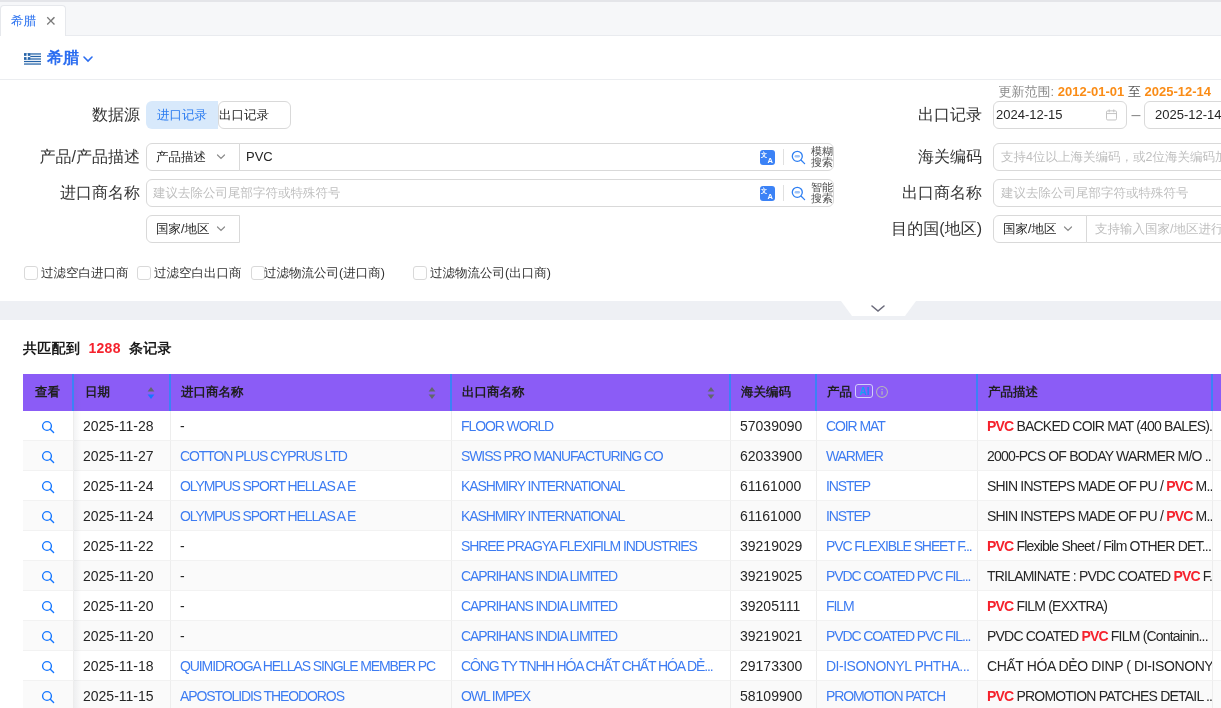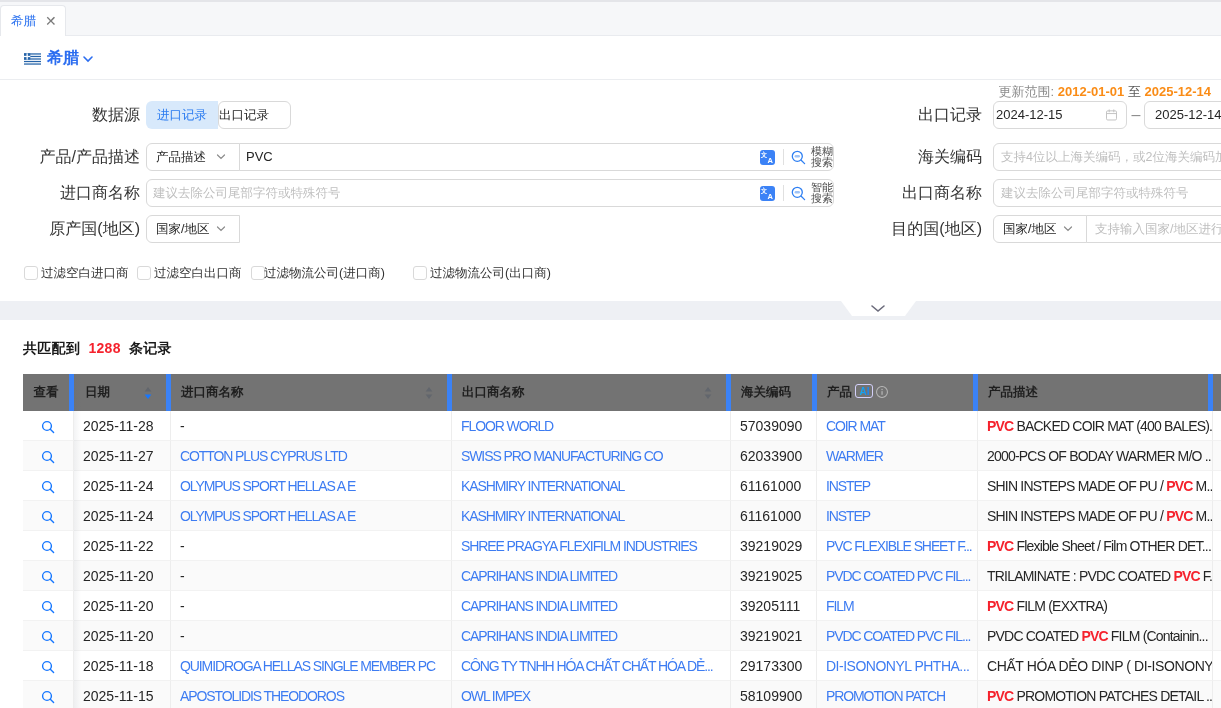--- a/index.html
+++ b/index.html
@@ -59,23 +59,23 @@
 
 #count { position:absolute; left:23px; top:340px; font-size:14px;
   font-weight:bold; color:#1a1a1a; word-spacing:4px; letter-spacing:0.3px; }
 #count b { color:#f5222d; }
 
 
 #tbl { position:absolute; left:23px; top:374px; width:1198px; height:334px;
   overflow:hidden; font-size:14px; }
 table { border-collapse:separate; border-spacing:0; table-layout:fixed;
   width:1390px; }
-th { background:#737373; height:37px; font-size:12.5px; color:#1f1f1f;
+th { background:#8b5cf6; height:37px; font-size:12.5px; color:#1f1f1f;
   font-weight:bold; text-align:left; padding:0 0 0 10px;
-  border-right:5px solid #3b82f6; position:relative;margin-top:36px; }
+  border-right:2px solid #3b82f6; position:relative;margin-top:36px; }
 td { height:30px; padding:0 4px 0 9px; border-right:1px solid #ededed;
   border-bottom:1px solid #f2f2f2; color:#262626; white-space:nowrap;
   overflow:hidden; }
 tr.alt td { background:#fafafa; }
 td:nth-child(7) { letter-spacing:-0.8px; }
 td.c { text-align:center; padding:0; }
 a.lnk { color:#3d7cf2; text-decoration:none; letter-spacing:-1.1px; }
 .red { color:#f5222d; font-weight:bold; }
 .sorter { position:absolute; right:14px; top:50%; margin-top:-7px; }
 .mag { width:14px; height:14px; vertical-align:middle; }
@@ -162,21 +162,20 @@
       <span class="div"></span>
       <svg width="15" height="15" viewBox="0 0 15 15">
           <circle cx="6.3" cy="6.3" r="5" fill="none" stroke="#2e7ff2" stroke-width="1.3"></circle>
           <rect x="3.6" y="5" width="5.4" height="2.6" rx="1.3" fill="#9ec3f7"></rect>
           <path d="M10.2 10.2L13.6 13.6" stroke="#2e7ff2" stroke-width="1.3" stroke-linecap="round"></path>
         </svg>
       <span class="two">智能<br>搜索</span>
     </span>
   </div>
 
-  <div class="flabel" style="left:0;top:215px;width:140px;">原产国(地区)</div>
   <div class="ctl selbox" style="left:146px;top:215px;width:94px;border-radius:6px 0 0 6px;">
     <span class="txt">国家/地区</span>
     <svg class="arr" width="10" height="10" viewBox="0 0 10 10">
         <path d="M1.5 3l3.5 3.5L8.5 3" stroke="#8c8c8c" stroke-width="1.2" fill="none" stroke-linecap="round"></path>
       </svg>
   </div>
 
   <div id="upd">更新范围: <b>2012-01-01</b> <span style="color:#595959">至</span> <b>2025-12-14</b></div>
 
   <div class="flabel" style="left:842px;top:101px;width:140px;">出口记录</div>

